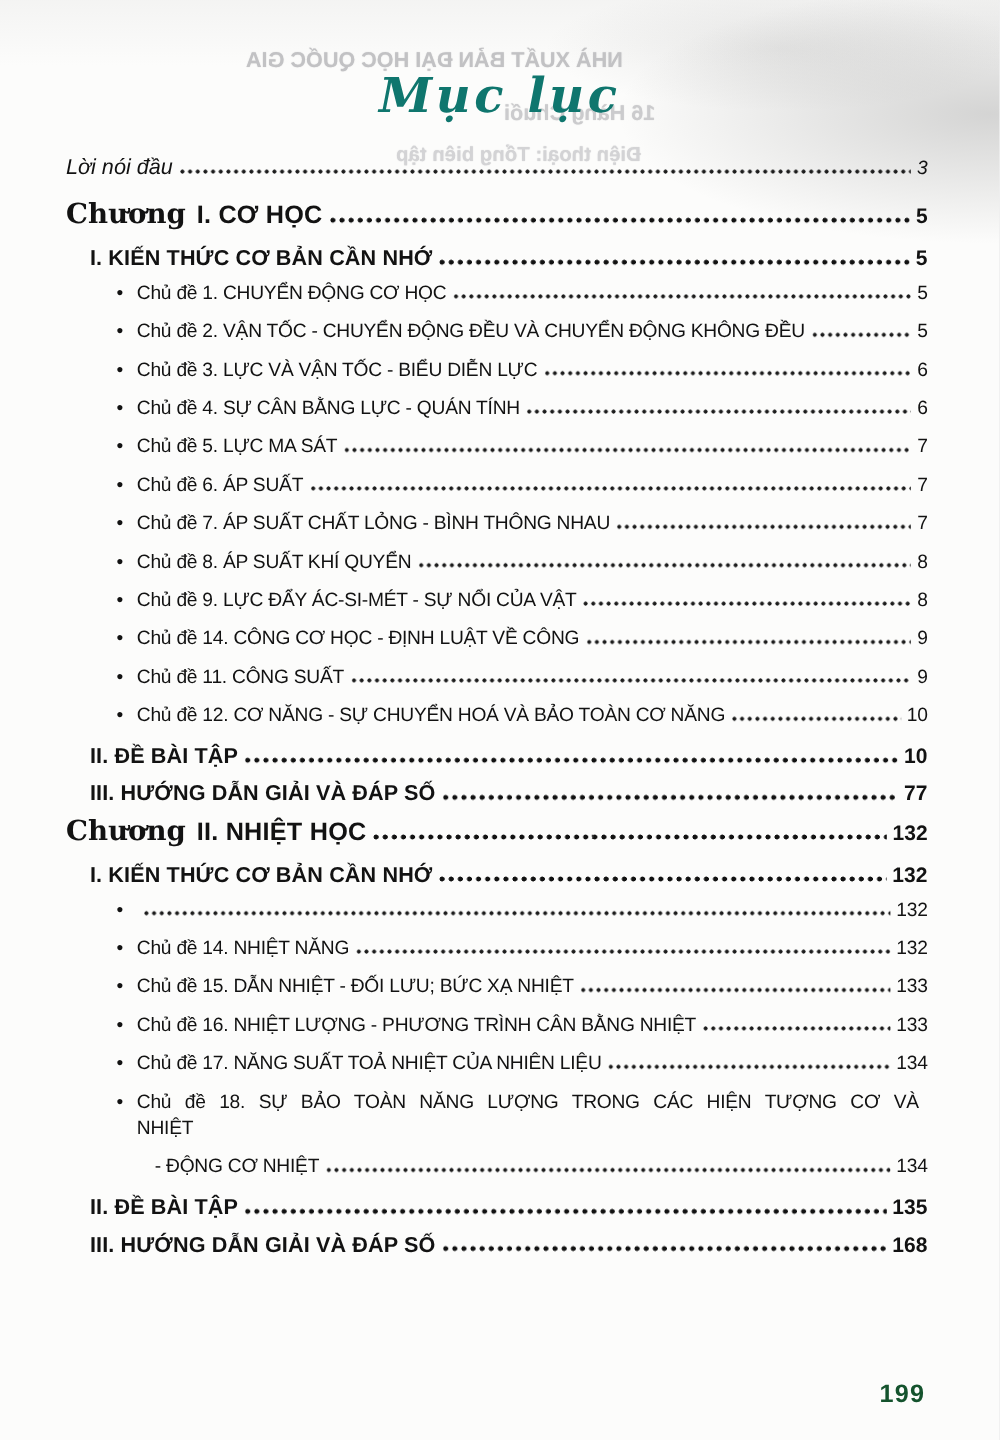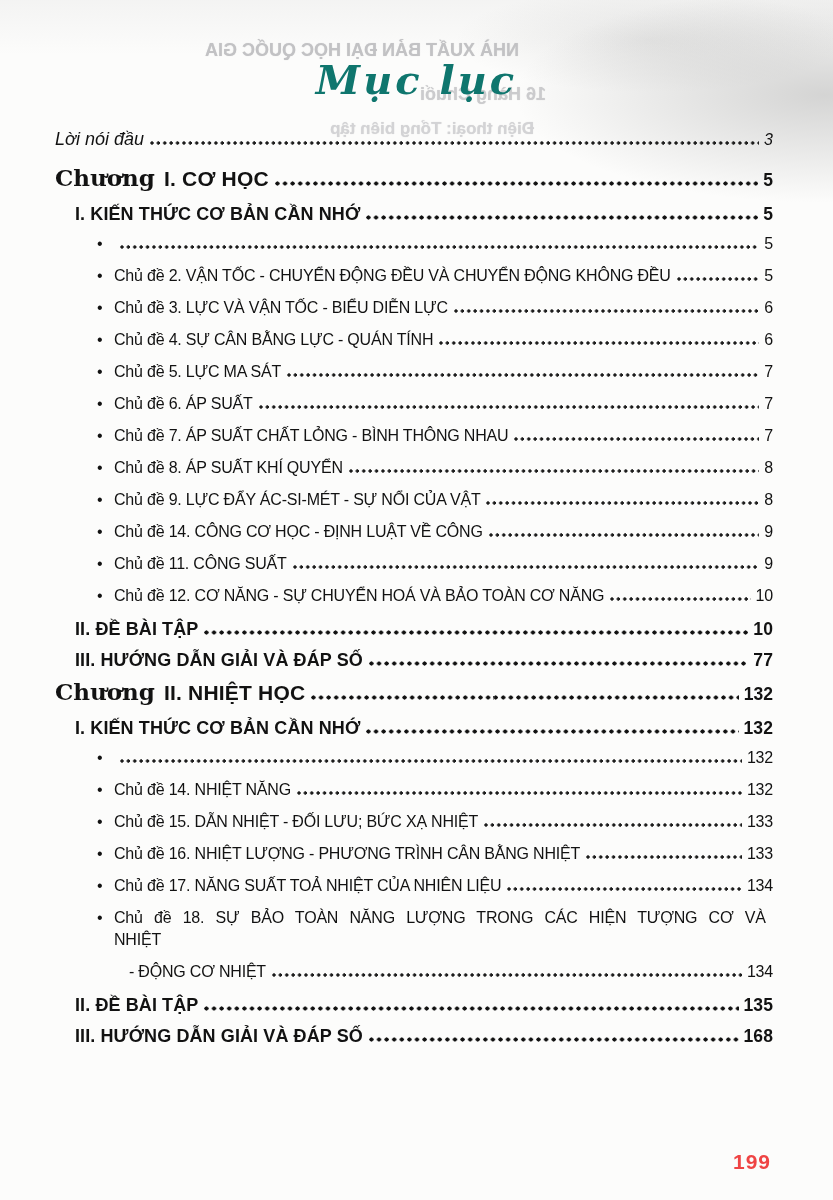--- a/index.html
+++ b/index.html
@@ -65,21 +65,21 @@
     background-size:7.6px 5px;
   }
 
   .pg { flex:none; margin-left:2px; font-size:16px; }
   .row.chapter .pg, .row.section .pg { font-weight:bold; font-size:17.5px; }
 
   .stray { position:absolute; top:694px; left:492px; font-size:16px; color:#3a3a3a; }
 
   .folio {
     position:absolute; right:62px; bottom:26px;
-    font-weight:bold; font-size:21px; letter-spacing:1px; color:#ef4444;
+    font-weight:bold; font-size:21px; letter-spacing:1px; color:#14532d;
   }
 </style>
 </head>
 <body>
 
 <div class="page">
   <div class="shade"></div>
 
   <div class="bleed l1">NHÀ XUẤT BẢN ĐẠI HỌC QUỐC GIA</div>
   <div class="bleed l2">16 Hàng Chuối</div>
@@ -99,20 +99,21 @@
         <div class="dots"></div>
         <span class="pg">5</span>
       </div>
       <div class="row section">
         <span class="label">I. KIẾN THỨC CƠ BẢN CẦN NHỚ</span>
         <div class="dots"></div>
         <span class="pg">5</span>
       </div>
       <div class="row topic">
         <span class="bullet">•</span>
+        <span class="label">Chủ đề 1. CHUYỂN ĐỘNG CƠ HỌC</span>
         <div class="dots"></div>
         <span class="pg">5</span>
       </div>
       <div class="row topic">
         <span class="bullet">•</span>
         <span class="label">Chủ đề 2. VẬN TỐC - CHUYỂN ĐỘNG ĐỀU VÀ CHUYỂN ĐỘNG KHÔNG ĐỀU</span>
         <div class="dots"></div>
         <span class="pg">5</span>
       </div>
       <div class="row topic">

